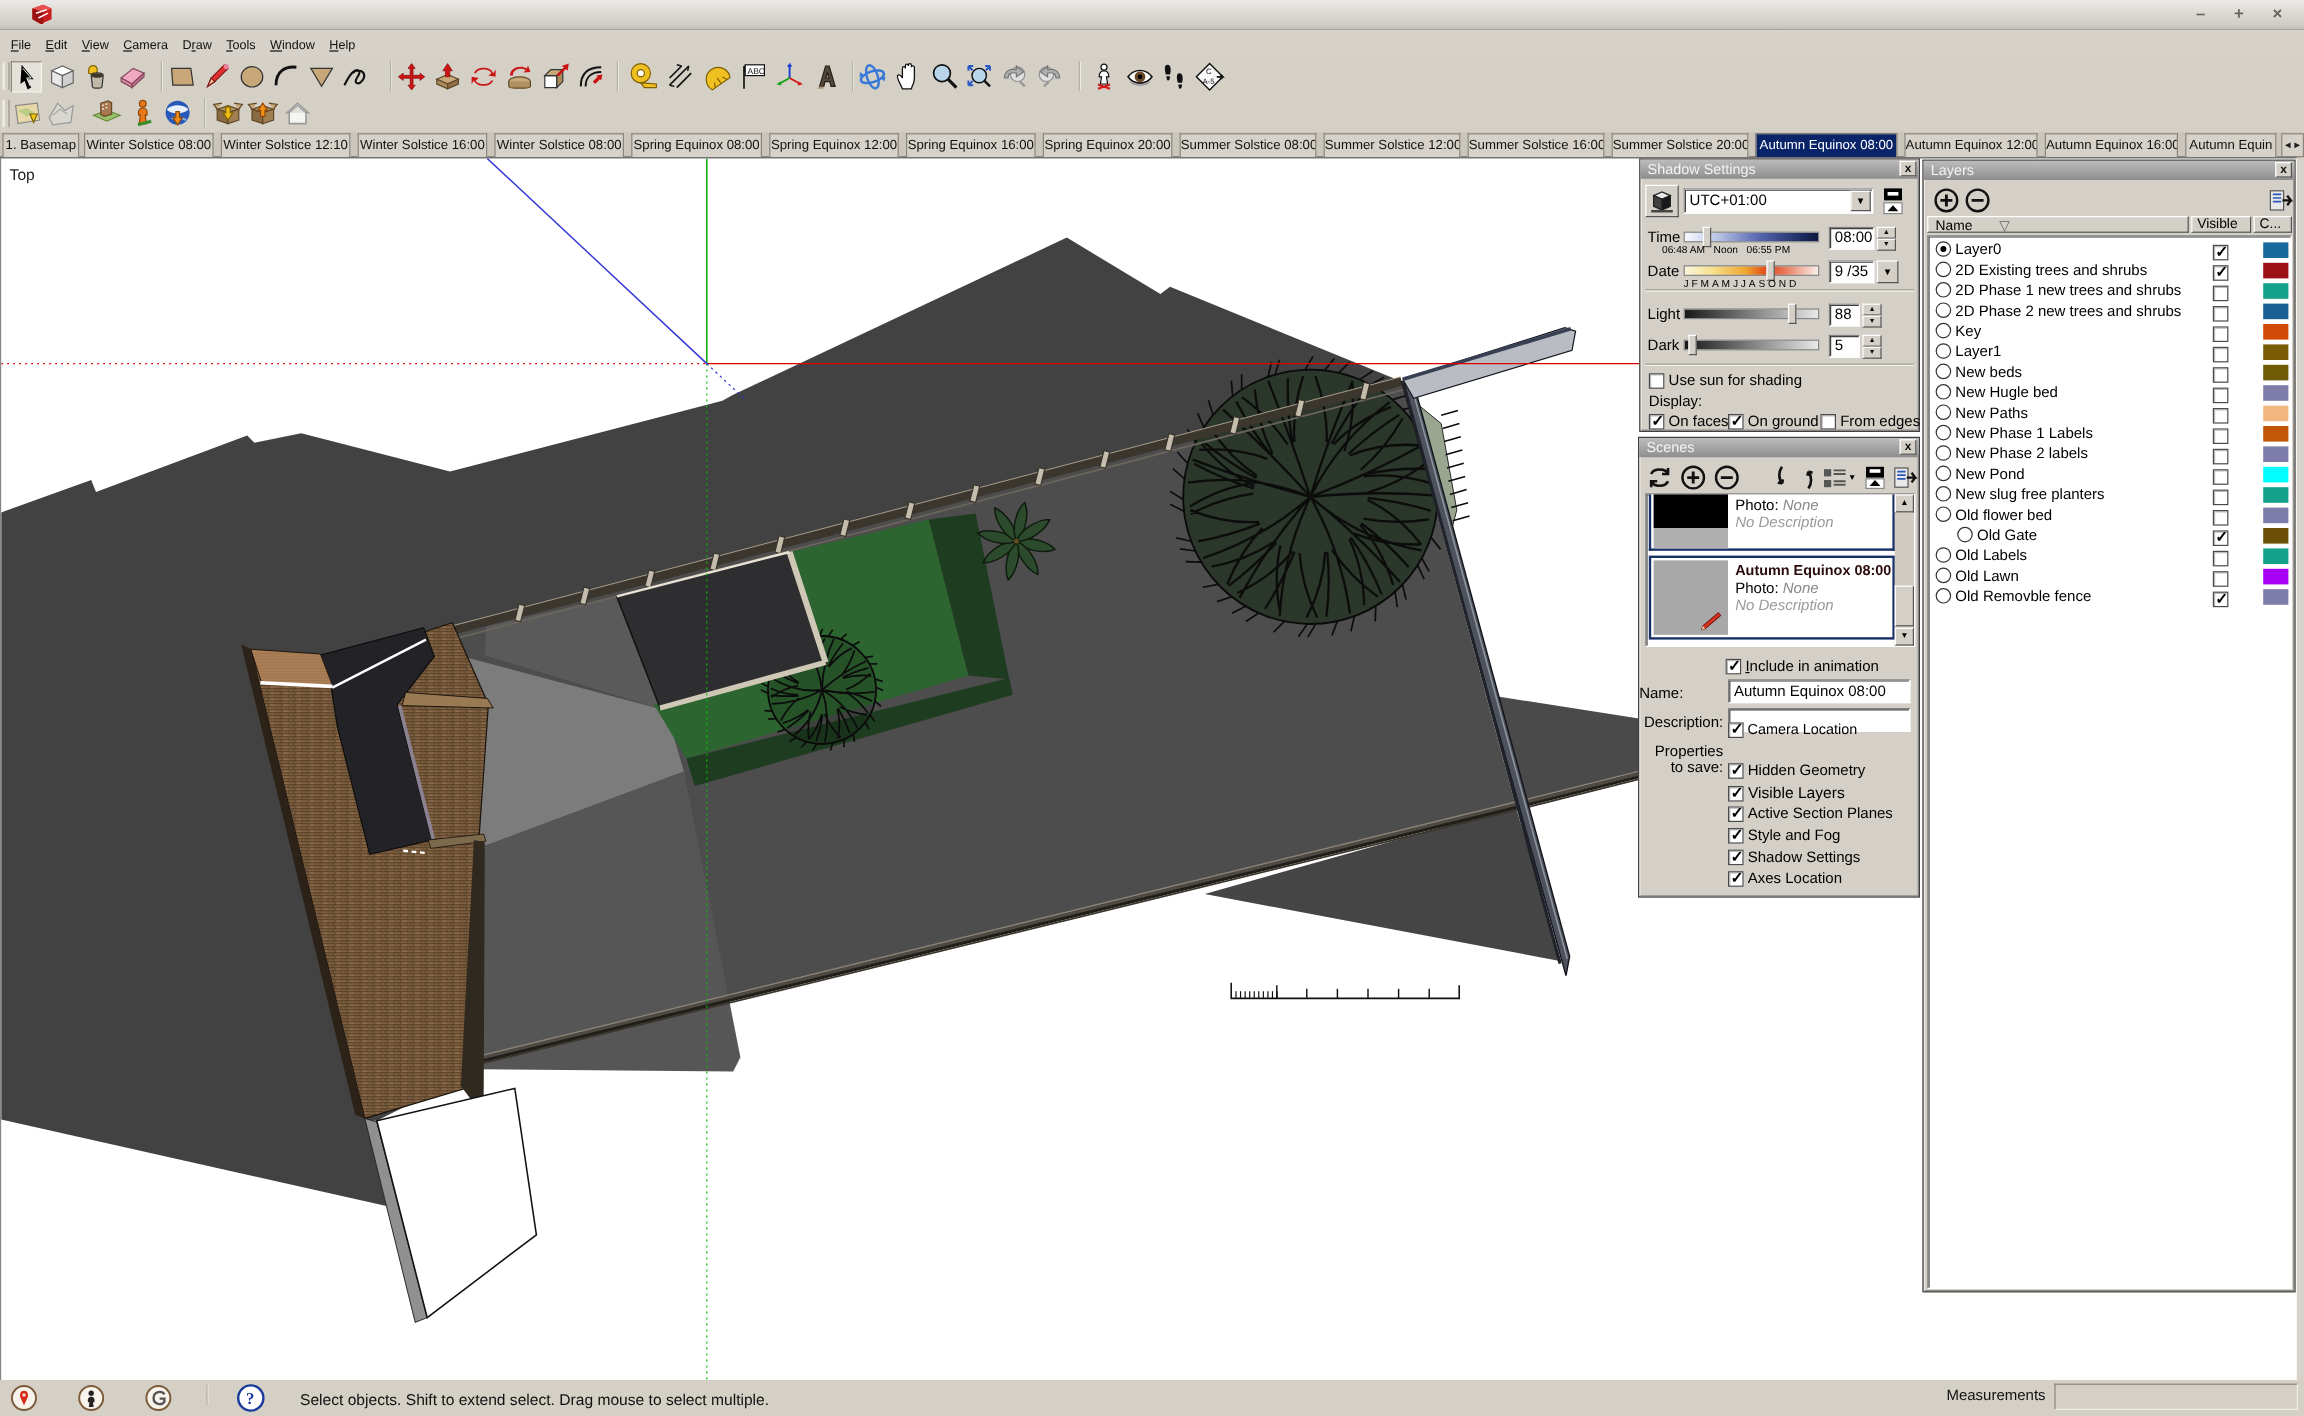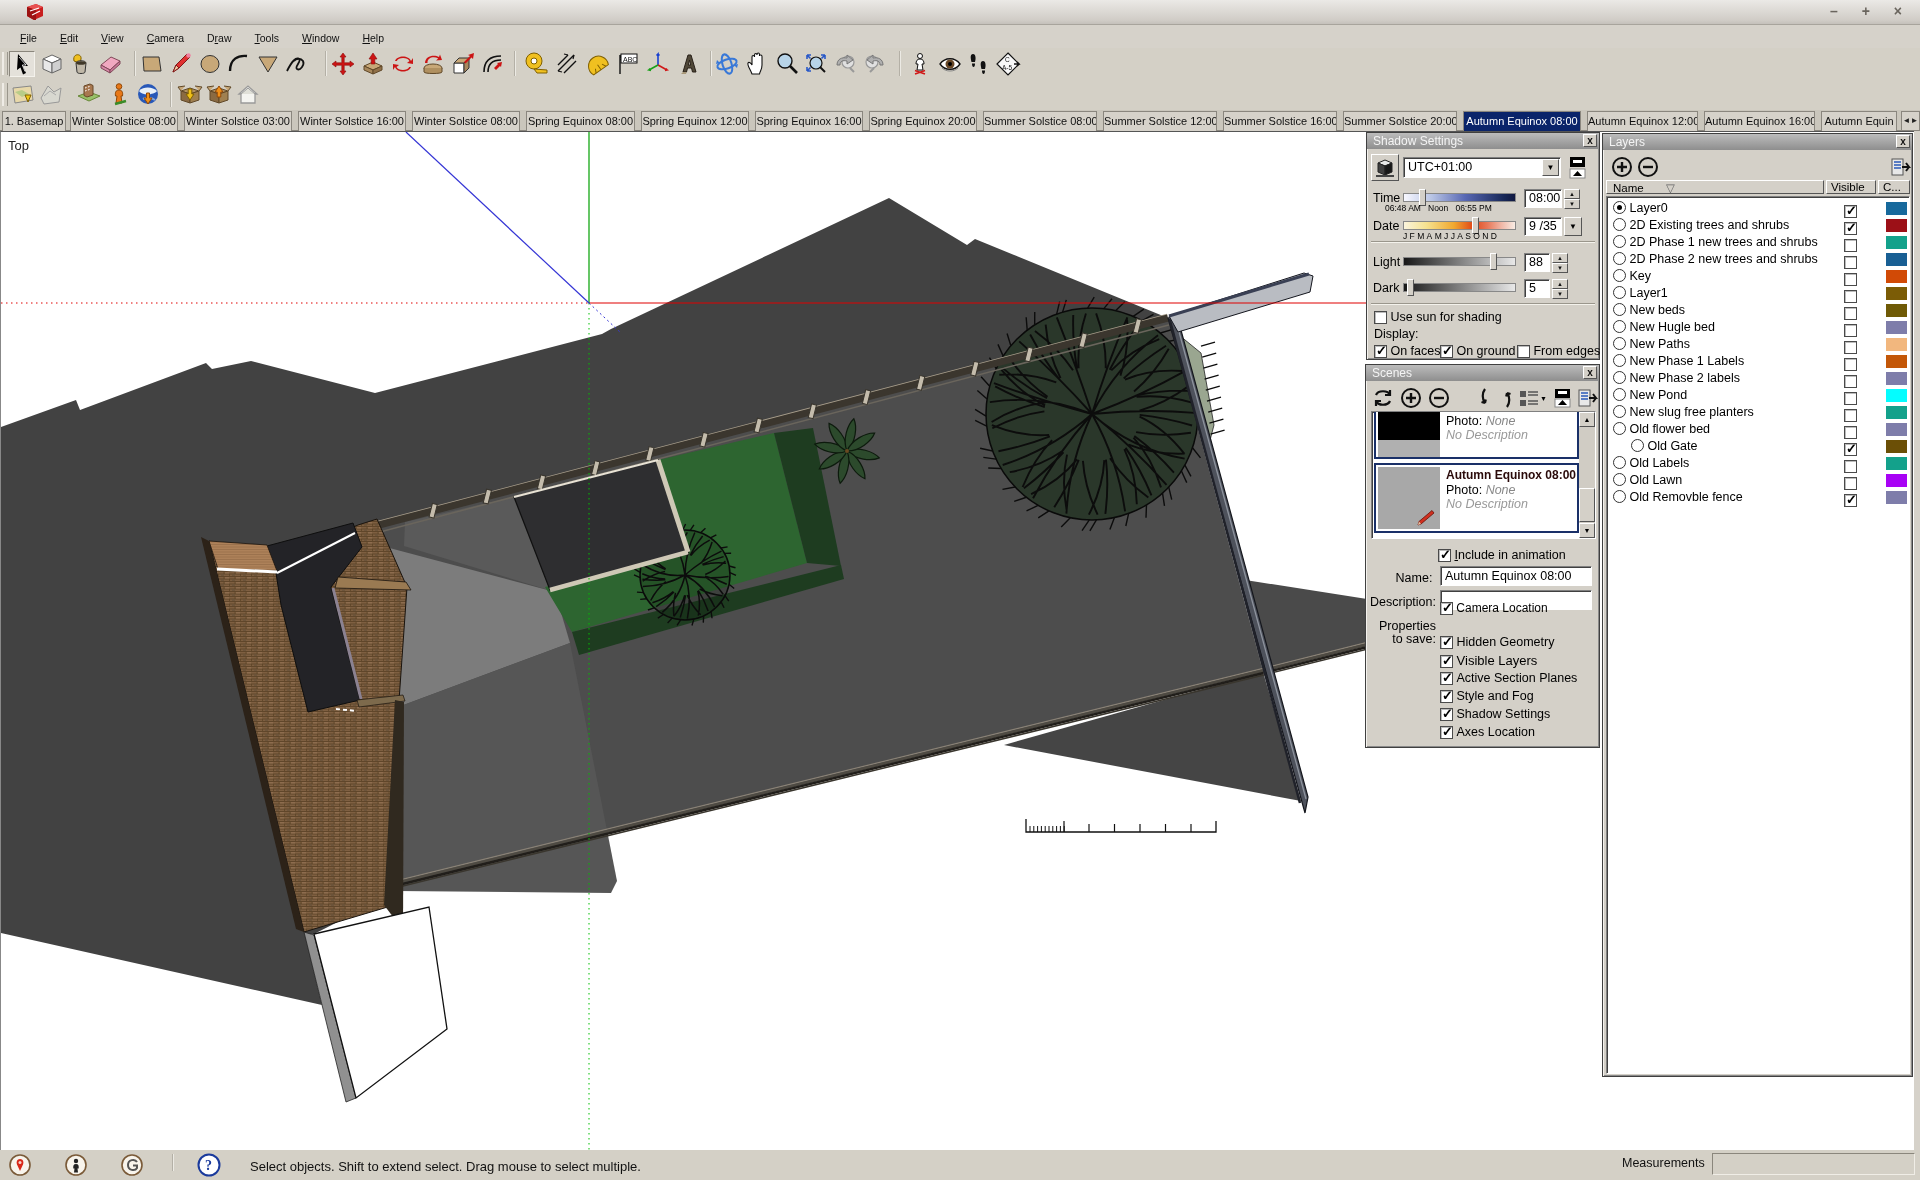--- a/index.html
+++ b/index.html
@@ -1,20 +1,20 @@
 <!DOCTYPE html>
 <html><head><meta charset="utf-8">
 <style>
 *{margin:0;padding:0;box-sizing:border-box;}
 html,body{width:1920px;height:1180px;overflow:hidden;font-family:"Liberation Sans",sans-serif;background:#d6d2ca;}
 #titlebar{position:absolute;left:0;top:0;width:1920px;height:25px;background:linear-gradient(#ebe9e6,#d0ccc6 85%,#c4c0ba);border-bottom:1px solid #a8a49c;}
 #titlebar .title{position:absolute;left:0;right:0;top:4px;text-align:center;font-weight:bold;font-size:14px;color:#4a453e;}
 #titlebar .btns{position:absolute;right:8px;top:3px;font-size:14px;color:#6a655e;letter-spacing:10px;font-weight:bold;}
 #menubar{position:absolute;left:0;top:26px;width:1920px;height:22px;background:#d6d2ca;font-size:10.5px;color:#111;}
-#menubar span{display:inline-block;margin-top:6px;padding:0 3px;margin-left:17px;}
+#menubar span{display:inline-block;margin-top:6px;padding:0 3px;margin-left:6px;}
 #menubar u{text-decoration:underline;}
 #toolbar1{position:absolute;left:0;top:48px;width:1920px;height:31px;background:#d4d0c6;}
 #toolbar2{position:absolute;left:0;top:79px;width:1920px;height:31px;background:#d4d0c6;}
 .grip{position:absolute;left:2px;top:4px;width:6px;height:23px;border-left:2px solid #efece6;border-right:1px solid #9a968c;}
 .ticon{position:absolute;top:3px;width:26px;height:26px;}
 .ticon svg{width:26px;height:26px;}
 .tsep{position:absolute;top:3px;width:2px;height:25px;background:#b4b0a6;border-right:1px solid #eceae4;}
 .pressed{background:#e4e1da;border:1px solid;border-color:#8a867c #f4f2ec #f4f2ec #8a867c;}
 #tabbar{position:absolute;left:0;top:110px;width:1920px;height:21px;background:#cac6bc;border-bottom:1px solid #8a867e;}
 .tab{position:absolute;top:1px;height:20px;background:#d6d2ca;border:1px solid #8a867e;border-bottom:none;font-size:11px;color:#111;text-align:center;padding-top:3px;white-space:nowrap;overflow:hidden;}
@@ -242,21 +242,21 @@
         <path d="M13 4 L17 10 L14.8 10 L14.8 15 L11.2 15 L11.2 10 L9 10 Z" fill="#f09018" stroke="#904808"></path>
       </svg></div>
     <div class="ticon" style="left:235px"><svg viewBox="0 0 26 26">
         <path d="M4 12 L13 4 L22 12 L20 12 L20 21 L6 21 L6 12 Z" fill="#f4f4f0" stroke="#999" stroke-width="1.3"></path>
         <path d="M6 12 L13 6 L20 12" fill="#e0e0d8" stroke="#999"></path>
       </svg></div>
   </div>
 <div id="tabbar">
     <div class="tab" style="left:2px;width:64px">1. Basemap</div>
     <div class="tab" style="left:70px;width:108px">Winter Solstice 08:00</div>
-    <div class="tab" style="left:184px;width:108px">Winter Solstice 03:00</div>
+    <div class="tab" style="left:184px;width:108px">Winter Solstice 12:10</div>
     <div class="tab" style="left:298px;width:108px">Winter Solstice 16:00</div>
     <div class="tab" style="left:412px;width:108px">Winter Solstice 08:00</div>
     <div class="tab" style="left:526px;width:109px">Spring Equinox 08:00</div>
     <div class="tab" style="left:641px;width:108px">Spring Equinox 12:00</div>
     <div class="tab" style="left:755px;width:108px">Spring Equinox 16:00</div>
     <div class="tab" style="left:869px;width:108px">Spring Equinox 20:00</div>
     <div class="tab" style="left:983px;width:114px">Summer Solstice 08:00</div>
     <div class="tab" style="left:1103px;width:114px">Summer Solstice 12:00</div>
     <div class="tab" style="left:1223px;width:114px">Summer Solstice 16:00</div>
     <div class="tab" style="left:1343px;width:114px">Summer Solstice 20:00</div>
@@ -485,21 +485,21 @@
         <div style="position:absolute;left:70px;top:18px;font-size:12.5px">Photo: <i style="color:#888">None</i></div>
         <div style="position:absolute;left:70px;top:32px;font-size:12.5px;color:#999;font-style:italic">No Description</div>
       </div>
       <div style="position:absolute;right:0;top:0;width:16px;height:126px;background:#d0ccc4">
         <div style="position:absolute;top:0;width:16px;height:15px;background:#d4d0c8;border:1px solid;border-color:#fff #555 #555 #fff;font-size:7px;text-align:center;line-height:14px">▲</div>
         <div style="position:absolute;bottom:0;width:16px;height:15px;background:#d4d0c8;border:1px solid;border-color:#fff #555 #555 #fff;font-size:7px;text-align:center;line-height:14px">▼</div>
         <div style="position:absolute;top:76px;width:16px;height:34px;background:#d4d0c8;border:1px solid;border-color:#fff #555 #555 #fff"></div>
       </div>
     </div>
     <div class="nw" style="position:absolute;left:72px;top:183px;font-size:12.5px"><span class="cb ck"></span>&nbsp;<u>I</u>nclude in animation</div>
-    <div style="position:absolute;left:13px;top:206px;width:70px;text-align:center;font-size:12.5px">Name:</div>
+    <div style="position:absolute;left:0px;top:206px;width:70px;text-align:left;font-size:12.5px">Name:</div>
     <div style="position:absolute;left:74px;top:201px;width:152px;height:20px;background:#fff;border:1px solid;border-color:#808080 #fff #fff #808080;box-shadow:inset 1px 1px 0 #404040;font-size:12.5px;padding:2px 0 0 4px">Autumn Equinox 08:00</div>
     <div style="position:absolute;left:0px;top:230px;width:70px;text-align:right;font-size:12.5px">Description:</div>
     <div style="position:absolute;left:74px;top:225px;width:152px;height:20px;background:#fff;border:1px solid;border-color:#808080 #fff #fff #808080;box-shadow:inset 1px 1px 0 #404040"></div>
     <div style="position:absolute;left:0px;top:255px;width:70px;text-align:right;font-size:12.5px;line-height:13px">Properties<br>to save:</div>
     <div class="nw" style="position:absolute;left:74px;top:236px;font-size:12px"><span class="cb ck"></span>&nbsp;Camera Location</div>
     <div class="nw" style="position:absolute;left:74px;top:270px;font-size:12.5px"><span class="cb ck"></span>&nbsp;Hidden Geometry</div>
     <div class="nw" style="position:absolute;left:74px;top:288px;font-size:13px"><span class="cb ck"></span>&nbsp;Visible Layers</div>
     <div class="nw" style="position:absolute;left:74px;top:306px;font-size:12.5px"><span class="cb ck"></span>&nbsp;Active Section Planes</div>
     <div class="nw" style="position:absolute;left:74px;top:324px;font-size:12.5px"><span class="cb ck"></span>&nbsp;Style and Fog</div>
     <div class="nw" style="position:absolute;left:74px;top:342px;font-size:12.5px"><span class="cb ck"></span>&nbsp;Shadow Settings</div>

